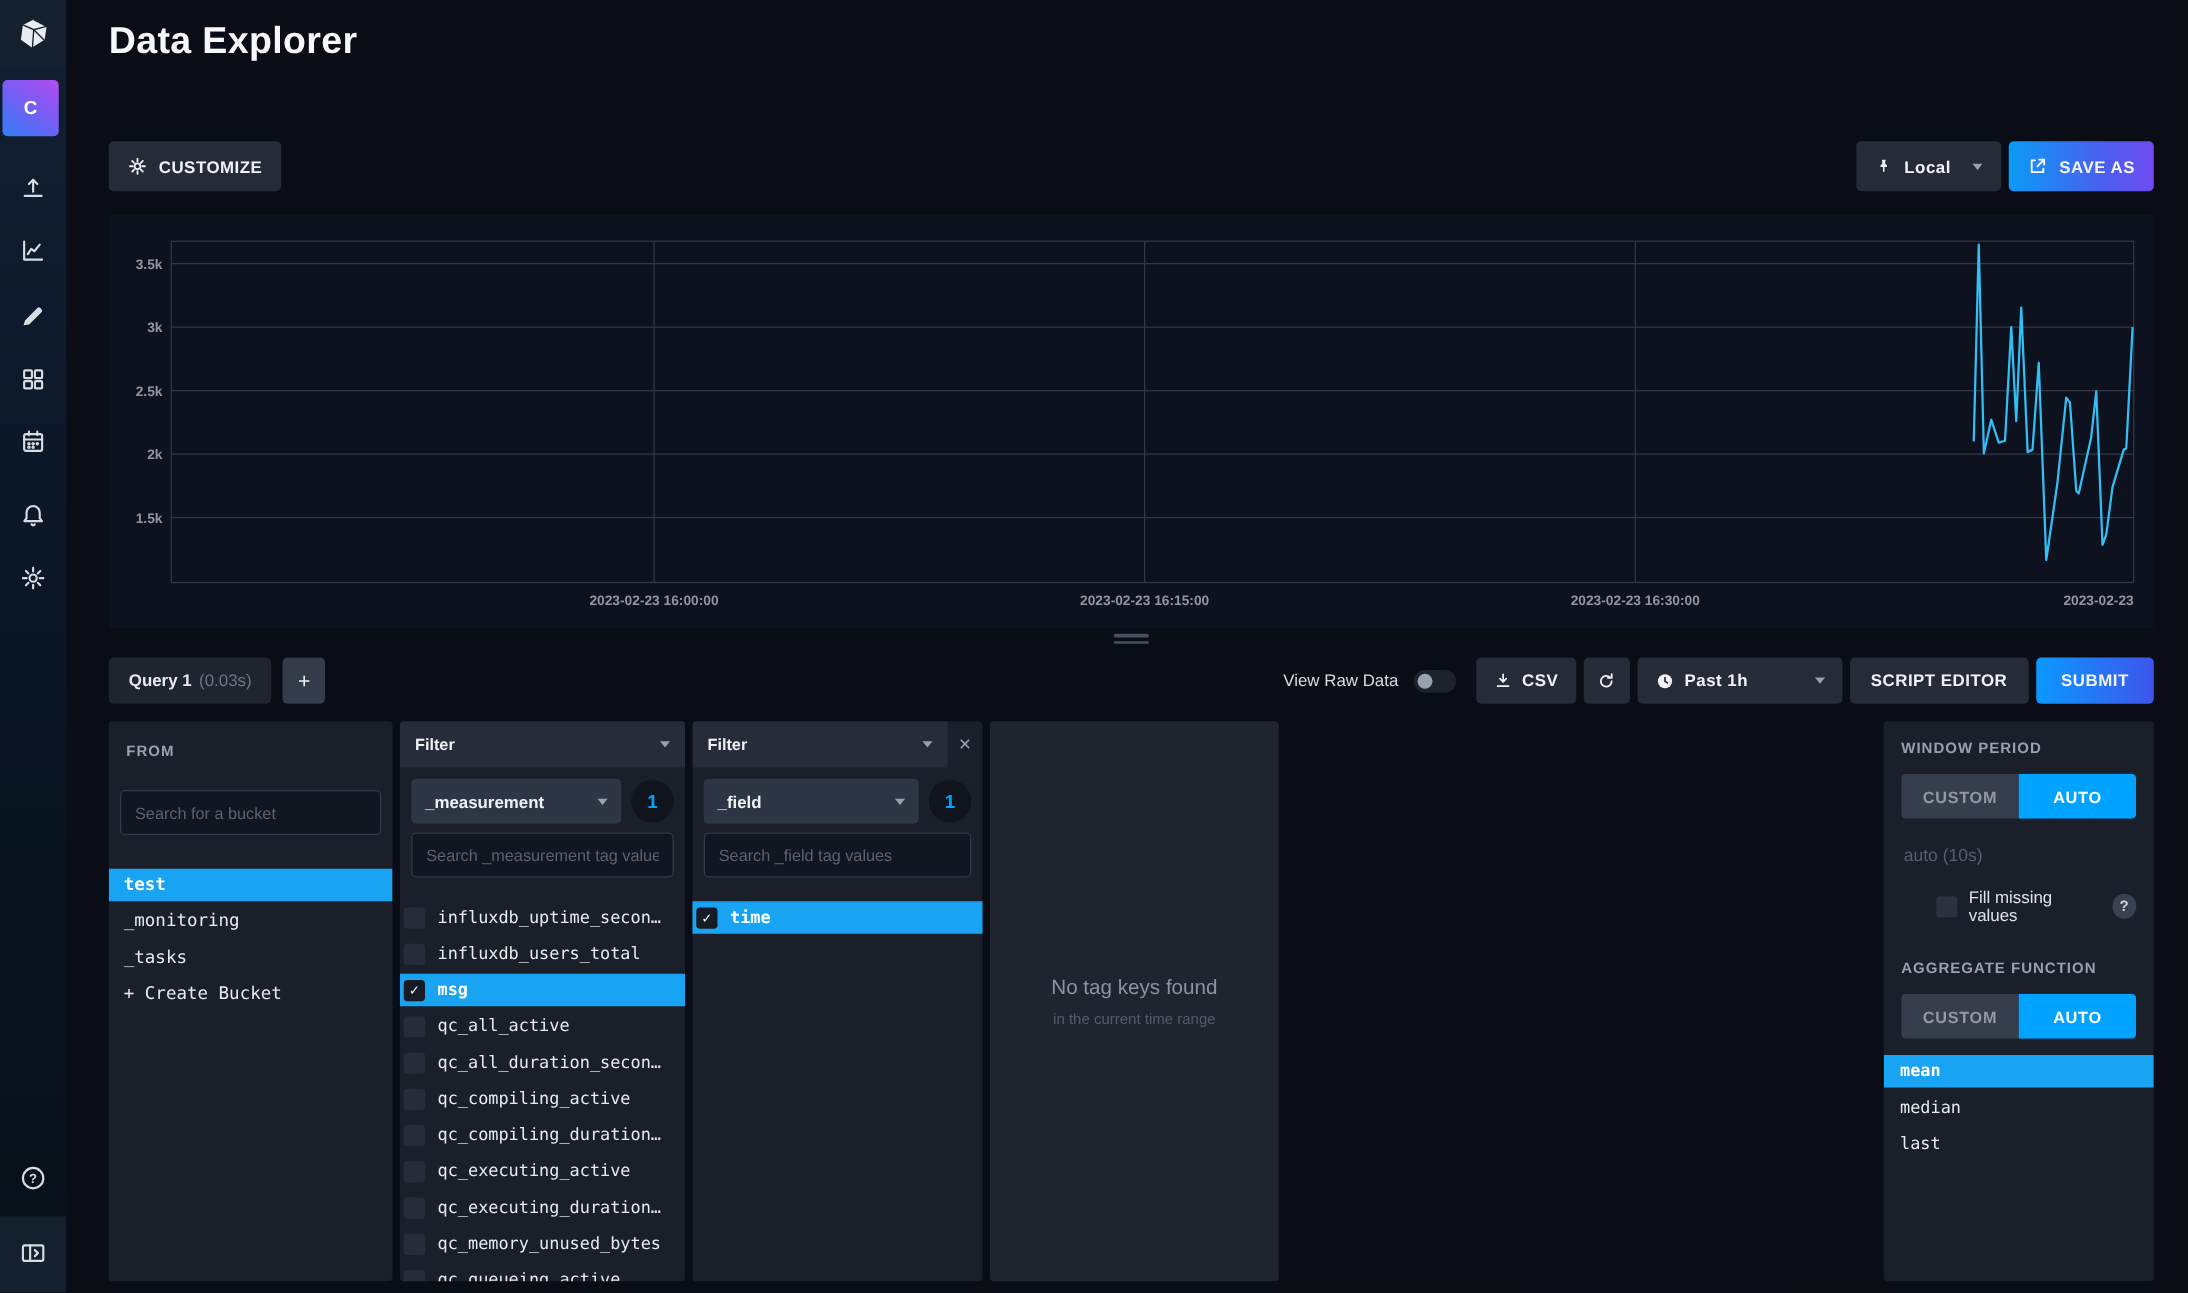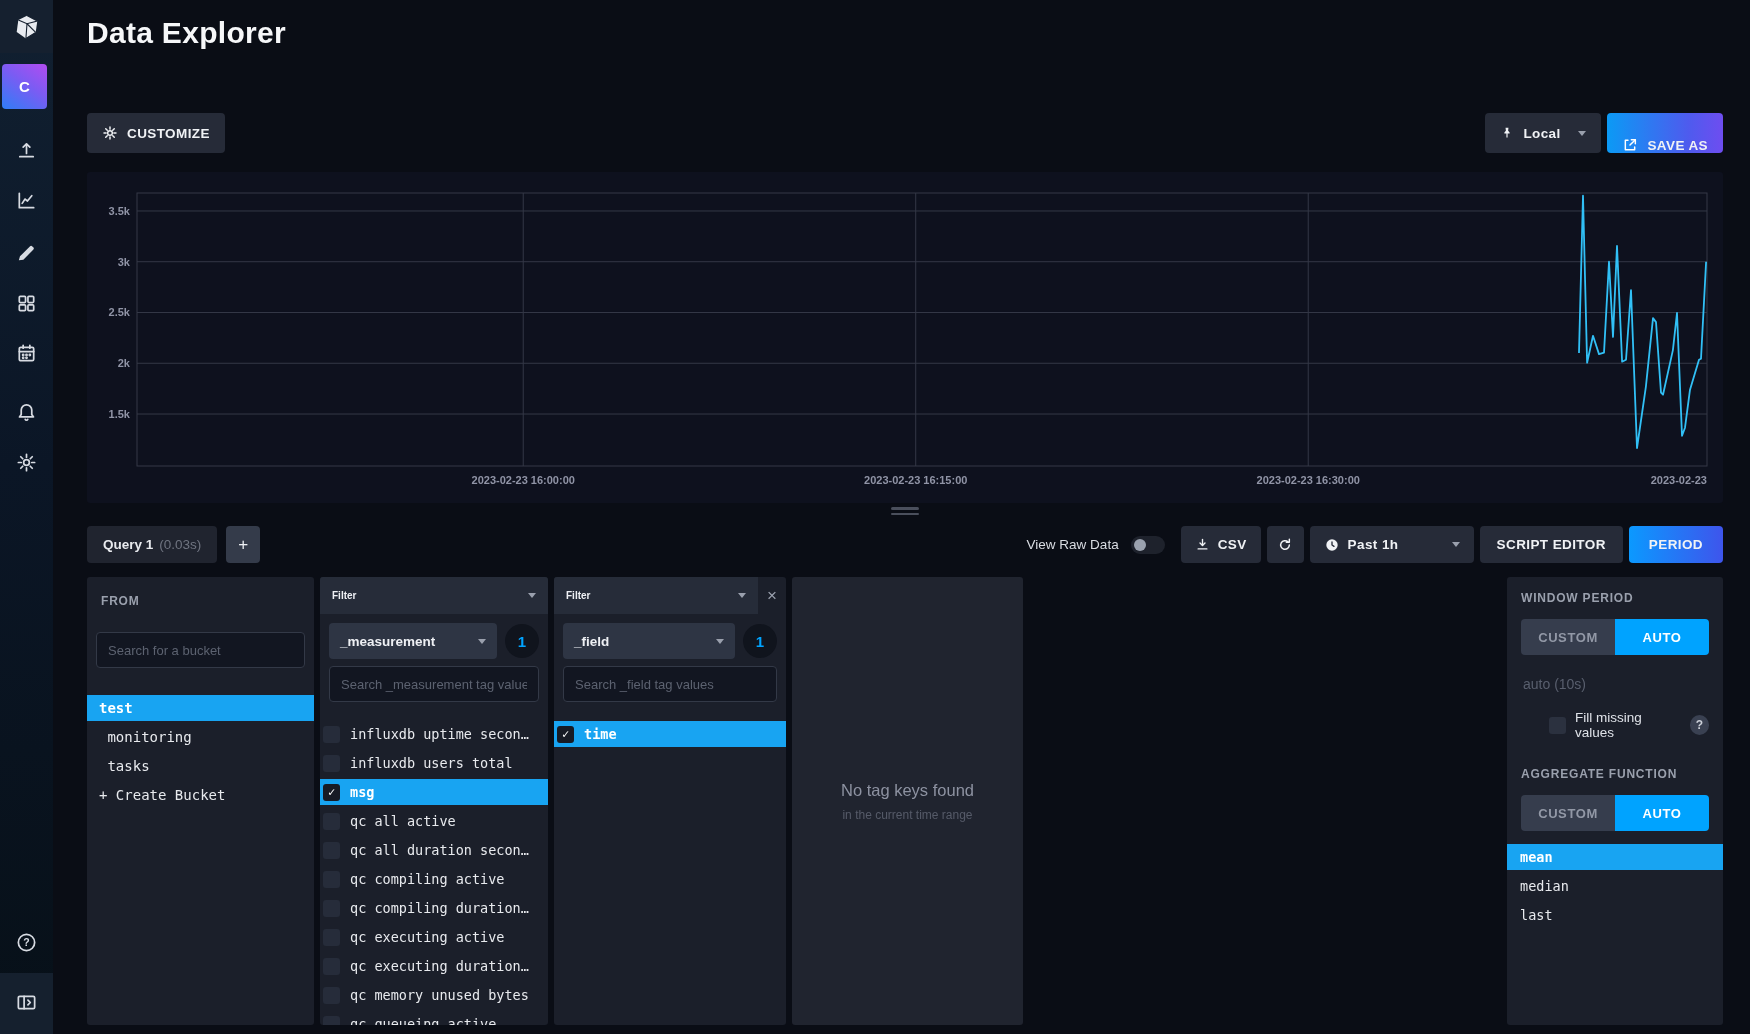--- a/index.html
+++ b/index.html
@@ -21,21 +21,21 @@
   .page-title { position:absolute; left:87px; top:16px; font-size:30px; font-weight:bold; color:#f6f7f9; letter-spacing:.3px; }
   .toolbar-left { position:absolute; left:87px; top:113px; display:flex; gap:7px; }
   .toolbar-right { position:absolute; right:27px; top:113px; display:flex; gap:6px; }
   .btn { height:40px; background:#262b38; border-radius:4px; display:flex; align-items:center; padding:0 15px; gap:9px;
     font-size:13.5px; font-weight:bold; color:#f0f2f5; cursor:pointer; letter-spacing:.4px; }
   .dd-caret { width:0; height:0; border-left:4.5px solid transparent; border-right:4.5px solid transparent; border-top:5.5px solid #9aa0ad; }
   .graph-dd { width:213px; }
   .graph-dd .dd-caret { margin-left:auto; }
   .local-dd { width:116px; }
   .local-dd .dd-caret { margin-left:auto; }
-  .grad-btn { background:linear-gradient(90deg,#0b9af5 0%,#4e5bee 70%,#6e4df0 100%);align-items:flex-end; }
+  .grad-btn { background:linear-gradient(90deg,#0b9af5 0%,#4e5bee 70%,#6e4df0 100%); }
   .btn svg { flex:none; }
 
   
   .chart-panel { position:absolute; left:87px; top:172px; width:1636px; height:331px; background:#0e111e; border-radius:3px; }
   .drag-handle { position:absolute; left:891px; top:507px; width:28px; cursor:row-resize; }
   .drag-handle div { height:2.5px; background:#4a4f5c; border-radius:2px; margin-bottom:3px; }
 
   
   .query-bar { position:absolute; left:87px; top:526px; right:27px; height:37px; display:flex; align-items:center; }
   .query-tab { height:37px; background:#20242f; border-radius:4px; display:flex; align-items:center; padding:0 16px; gap:6px;
@@ -74,21 +74,21 @@
 
   .mono-list { margin-top:15px; }
   .mono-row { height:26px; margin-bottom:3px; display:flex; align-items:center; padding-left:12px; gap:10px;
     font-family:"DejaVu Sans Mono", monospace; font-size:13.5px; color:#e8eaee; cursor:pointer; white-space:nowrap; }
   .mono-row.sel { background:#18a4f2; color:#fff; font-weight:bold; }
   .cbx { flex:none; width:17px; height:17px; border-radius:3px; background:#262c3a; }
   .cbx.on { background:#171b25; color:#fff; font-size:12px; font-weight:bold; display:flex; align-items:center; justify-content:center; }
   .row-label { overflow:hidden; text-overflow:ellipsis; }
 
   .filter-head { height:37px; background:#262c39; display:flex; align-items:center; padding:0 12px;
-    font-size:10px; font-weight:bold; color:#eef0f4; cursor:pointer; }
+    font-size:13px; font-weight:bold; color:#eef0f4; cursor:pointer; }
   .filter-head .dd-caret { margin-left:auto; }
   .head-row { display:flex; align-items:stretch; }
   .head-row .filter-head { flex:1; }
   .close-x { width:28px; display:flex; align-items:center; justify-content:center; color:#9aa0ad; font-size:17px; cursor:pointer; }
   .f-body { padding:9px; }
   .key-row { display:flex; align-items:center; }
   .key-dd { flex:1; height:36px; background:#2e3544; border-radius:4px; display:flex; align-items:center; padding:0 11px;
     font-size:13.5px; font-weight:bold; color:#eef0f4; cursor:pointer;text-align:center; }
   .key-dd .dd-caret { margin-left:auto; }
   .count-badge { flex:none; width:34px; height:34px; border-radius:50%; background:#10141d; margin-left:8px;
@@ -289,21 +289,21 @@
       </svg>
       <span>Past 1h</span>
       <span class="dd-caret"></span>
     </div>
 
     <div class="sbtn" style="padding:0 17px">
       <span>SCRIPT EDITOR</span>
     </div>
 
     <div class="sbtn submit-btn">
-      <span>PERIOD</span>
+      <span>SUBMIT</span>
     </div>
   </div>
 </div>
 
 <div class="builder">
 
   <div class="panel p-from">
     <div class="panel-h">FROM</div>
     <div class="search-wrap">
       <input class="search-input" placeholder="Search for a bucket" style="">

